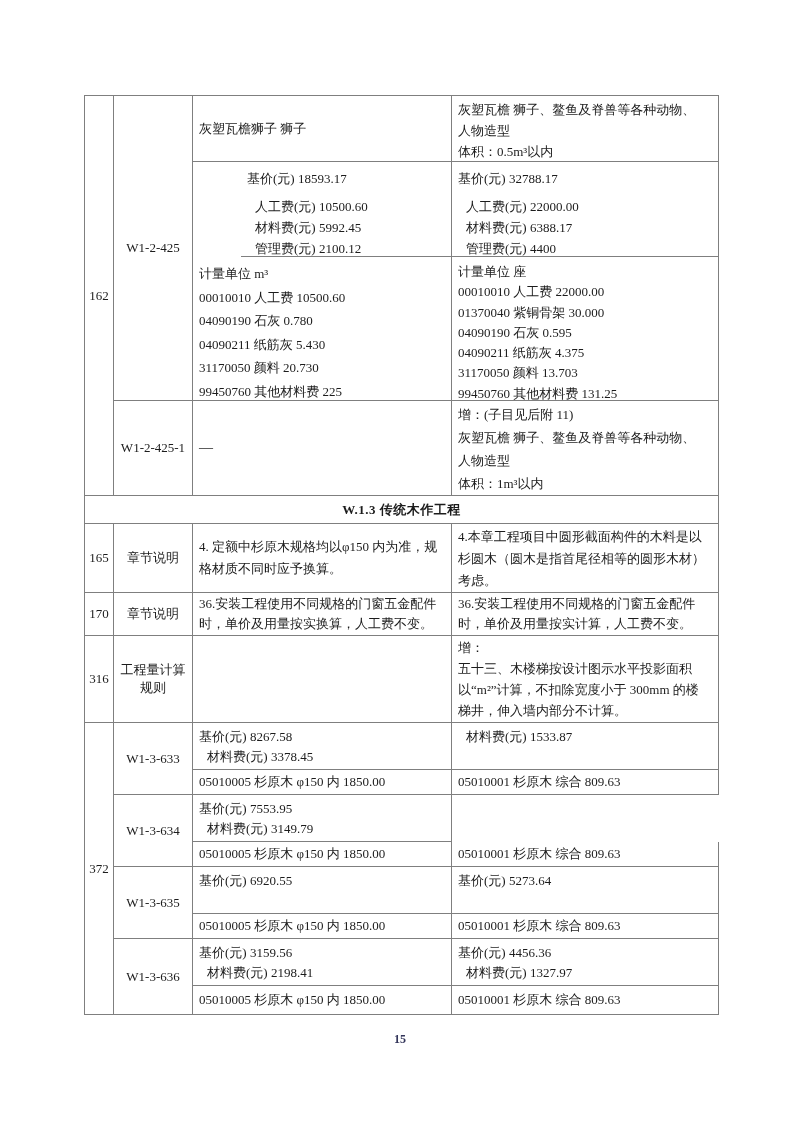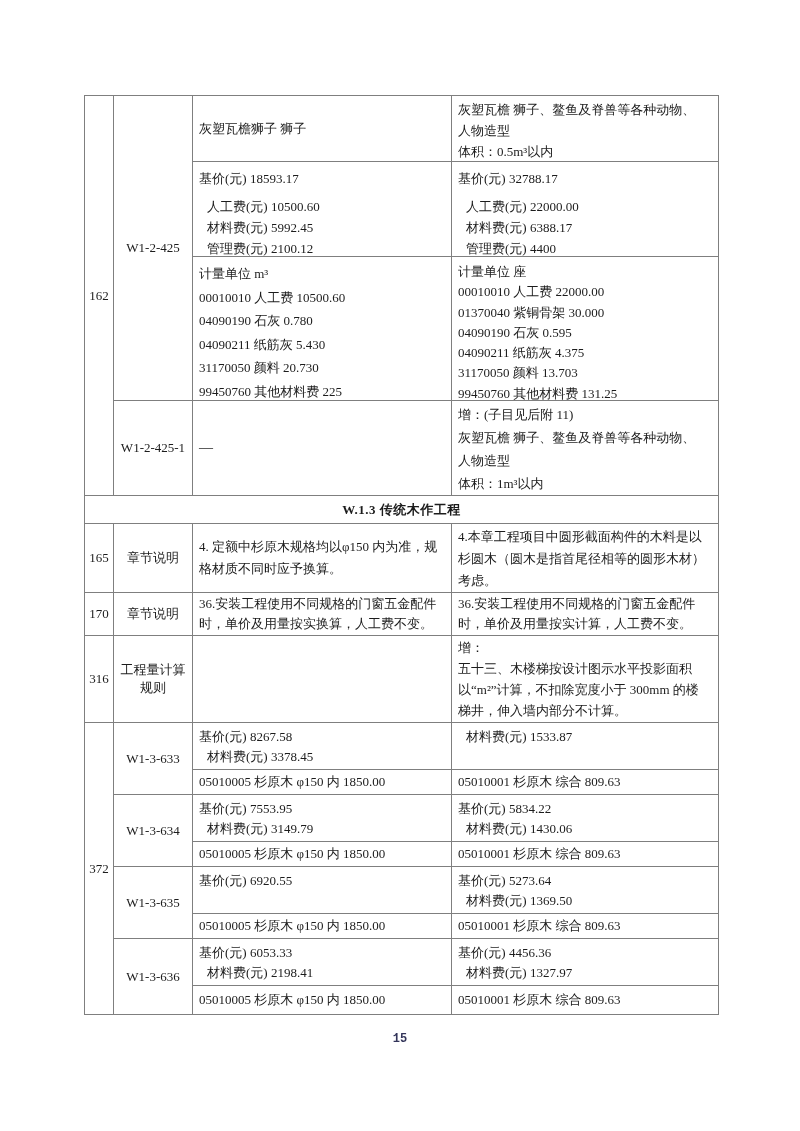--- a/index.html
+++ b/index.html
@@ -39,42 +39,42 @@
   .price-line-sm{line-height:20px;}
   .price-sub-sm{padding-left:8px;}
   .note{line-height:22px;}
   .note-tight{line-height:20px;padding-top:1px;}
   .note-173{line-height:21px;padding-top:1px;}
   .matrow{display:flex;align-items:center;}
   .section-row{font-weight:600;letter-spacing:.5px;}
   .codecell{text-align:center;}
   .page-num{
     position:absolute;left:0;right:0;top:1032px;text-align:center;
-    font-weight:bold;font-size:12px;color:#33355a;font-family:Liberation Mono, monospace;
+    font-weight:bold;font-size:12px;color:#33355a;
   }
   .dash-cell{font-size:14px;}
 </style>
 </head>
 <body>
 
 <div class="sheet">
 
   <div class="doc-table">
 
     <div class="cell center" style="grid-column:1;grid-row:1 / span 4;">162</div>
 
     <div class="cell center codecell" style="grid-column:2;grid-row:1 / span 3;">W1-2-425</div>
 
     <div class="cell vcenter" style="grid-column:3;grid-row:1;">灰塑瓦檐狮子 狮子</div>
 
     <div class="cell pre name-right" style="grid-column:4;grid-row:1;">灰塑瓦檐 狮子、鳌鱼及脊兽等各种动物、
 人物造型
 体积：0.5m³以内</div>
 
-    <div class="cell price-block" style="grid-column:3;grid-row:2;">
+    <div class="cell price-block" style="grid-column:3;grid-row:2;margin-left:48px;">
       <div class="price-line price-first">基价(元) 18593.17</div>
       <div class="price-line price-sub">人工费(元) 10500.60</div>
       <div class="price-line price-sub">材料费(元) 5992.45</div>
       <div class="price-line price-sub">管理费(元) 2100.12</div>
     </div>
 
     <div class="cell price-block" style="grid-column:4;grid-row:2;">
       <div class="price-line price-first">基价(元) 32788.17</div>
       <div class="price-line price-sub">人工费(元) 22000.00</div>
       <div class="price-line price-sub">材料费(元) 6388.17</div>
@@ -136,41 +136,36 @@
       <div class="price-line-sm price-sub-sm">材料费(元) 1533.87</div>
     </div>
     <div class="cell matrow" style="grid-column:3;grid-row:10;">05010005 杉原木 φ150 内 1850.00</div>
     <div class="cell matrow" style="grid-column:4;grid-row:10;">05010001 杉原木 综合 809.63</div>
 
     <div class="cell center codecell" style="grid-column:2;grid-row:11 / span 2;">W1-3-634</div>
     <div class="cell price-block-sm" style="grid-column:3;grid-row:11;">
       <div class="price-line-sm">基价(元) 7553.95</div>
       <div class="price-line-sm price-sub-sm">材料费(元) 3149.79</div>
     </div>
-    <div class="cell price-block-sm" style="grid-column:4;grid-row:11;">
-      <div class="price-line-sm">基价(元) 5834.22</div>
-      <div class="price-line-sm price-sub-sm">材料费(元) 1430.06</div>
-    </div>
     <div class="cell matrow" style="grid-column:3;grid-row:12;">05010005  杉原木  φ150 内 1850.00</div>
     <div class="cell matrow" style="grid-column:4;grid-row:12;">05010001 杉原木 综合 809.63</div>
 
     <div class="cell center codecell" style="grid-column:2;grid-row:13 / span 2;">W1-3-635</div>
     <div class="cell price-block-sm" style="grid-column:3;grid-row:13;">
       <div class="price-line-sm">基价(元) 6920.55</div>
     </div>
     <div class="cell price-block-sm" style="grid-column:4;grid-row:13;">
       <div class="price-line-sm">基价(元) 5273.64</div>
-      <div class="price-line-sm price-sub-sm">材料费(元) 1369.50</div>
     </div>
     <div class="cell matrow" style="grid-column:3;grid-row:14;">05010005  杉原木  φ150 内 1850.00</div>
     <div class="cell matrow" style="grid-column:4;grid-row:14;">05010001 杉原木 综合 809.63</div>
 
     <div class="cell center codecell" style="grid-column:2;grid-row:15 / span 2;">W1-3-636</div>
     <div class="cell price-block-sm" style="grid-column:3;grid-row:15;">
-      <div class="price-line-sm">基价(元) 6053.33</div>
+      <div class="price-line-sm">基价(元) 3159.56</div>
       <div class="price-line-sm price-sub-sm">材料费(元) 2198.41</div>
     </div>
     <div class="cell price-block-sm" style="grid-column:4;grid-row:15;">
       <div class="price-line-sm">基价(元) 4456.36</div>
       <div class="price-line-sm price-sub-sm">材料费(元) 1327.97</div>
     </div>
     <div class="cell matrow" style="grid-column:3;grid-row:16;">05010005  杉原木  φ150 内 1850.00</div>
     <div class="cell matrow" style="grid-column:4;grid-row:16;">05010001 杉原木 综合 809.63</div>
 
   </div>

